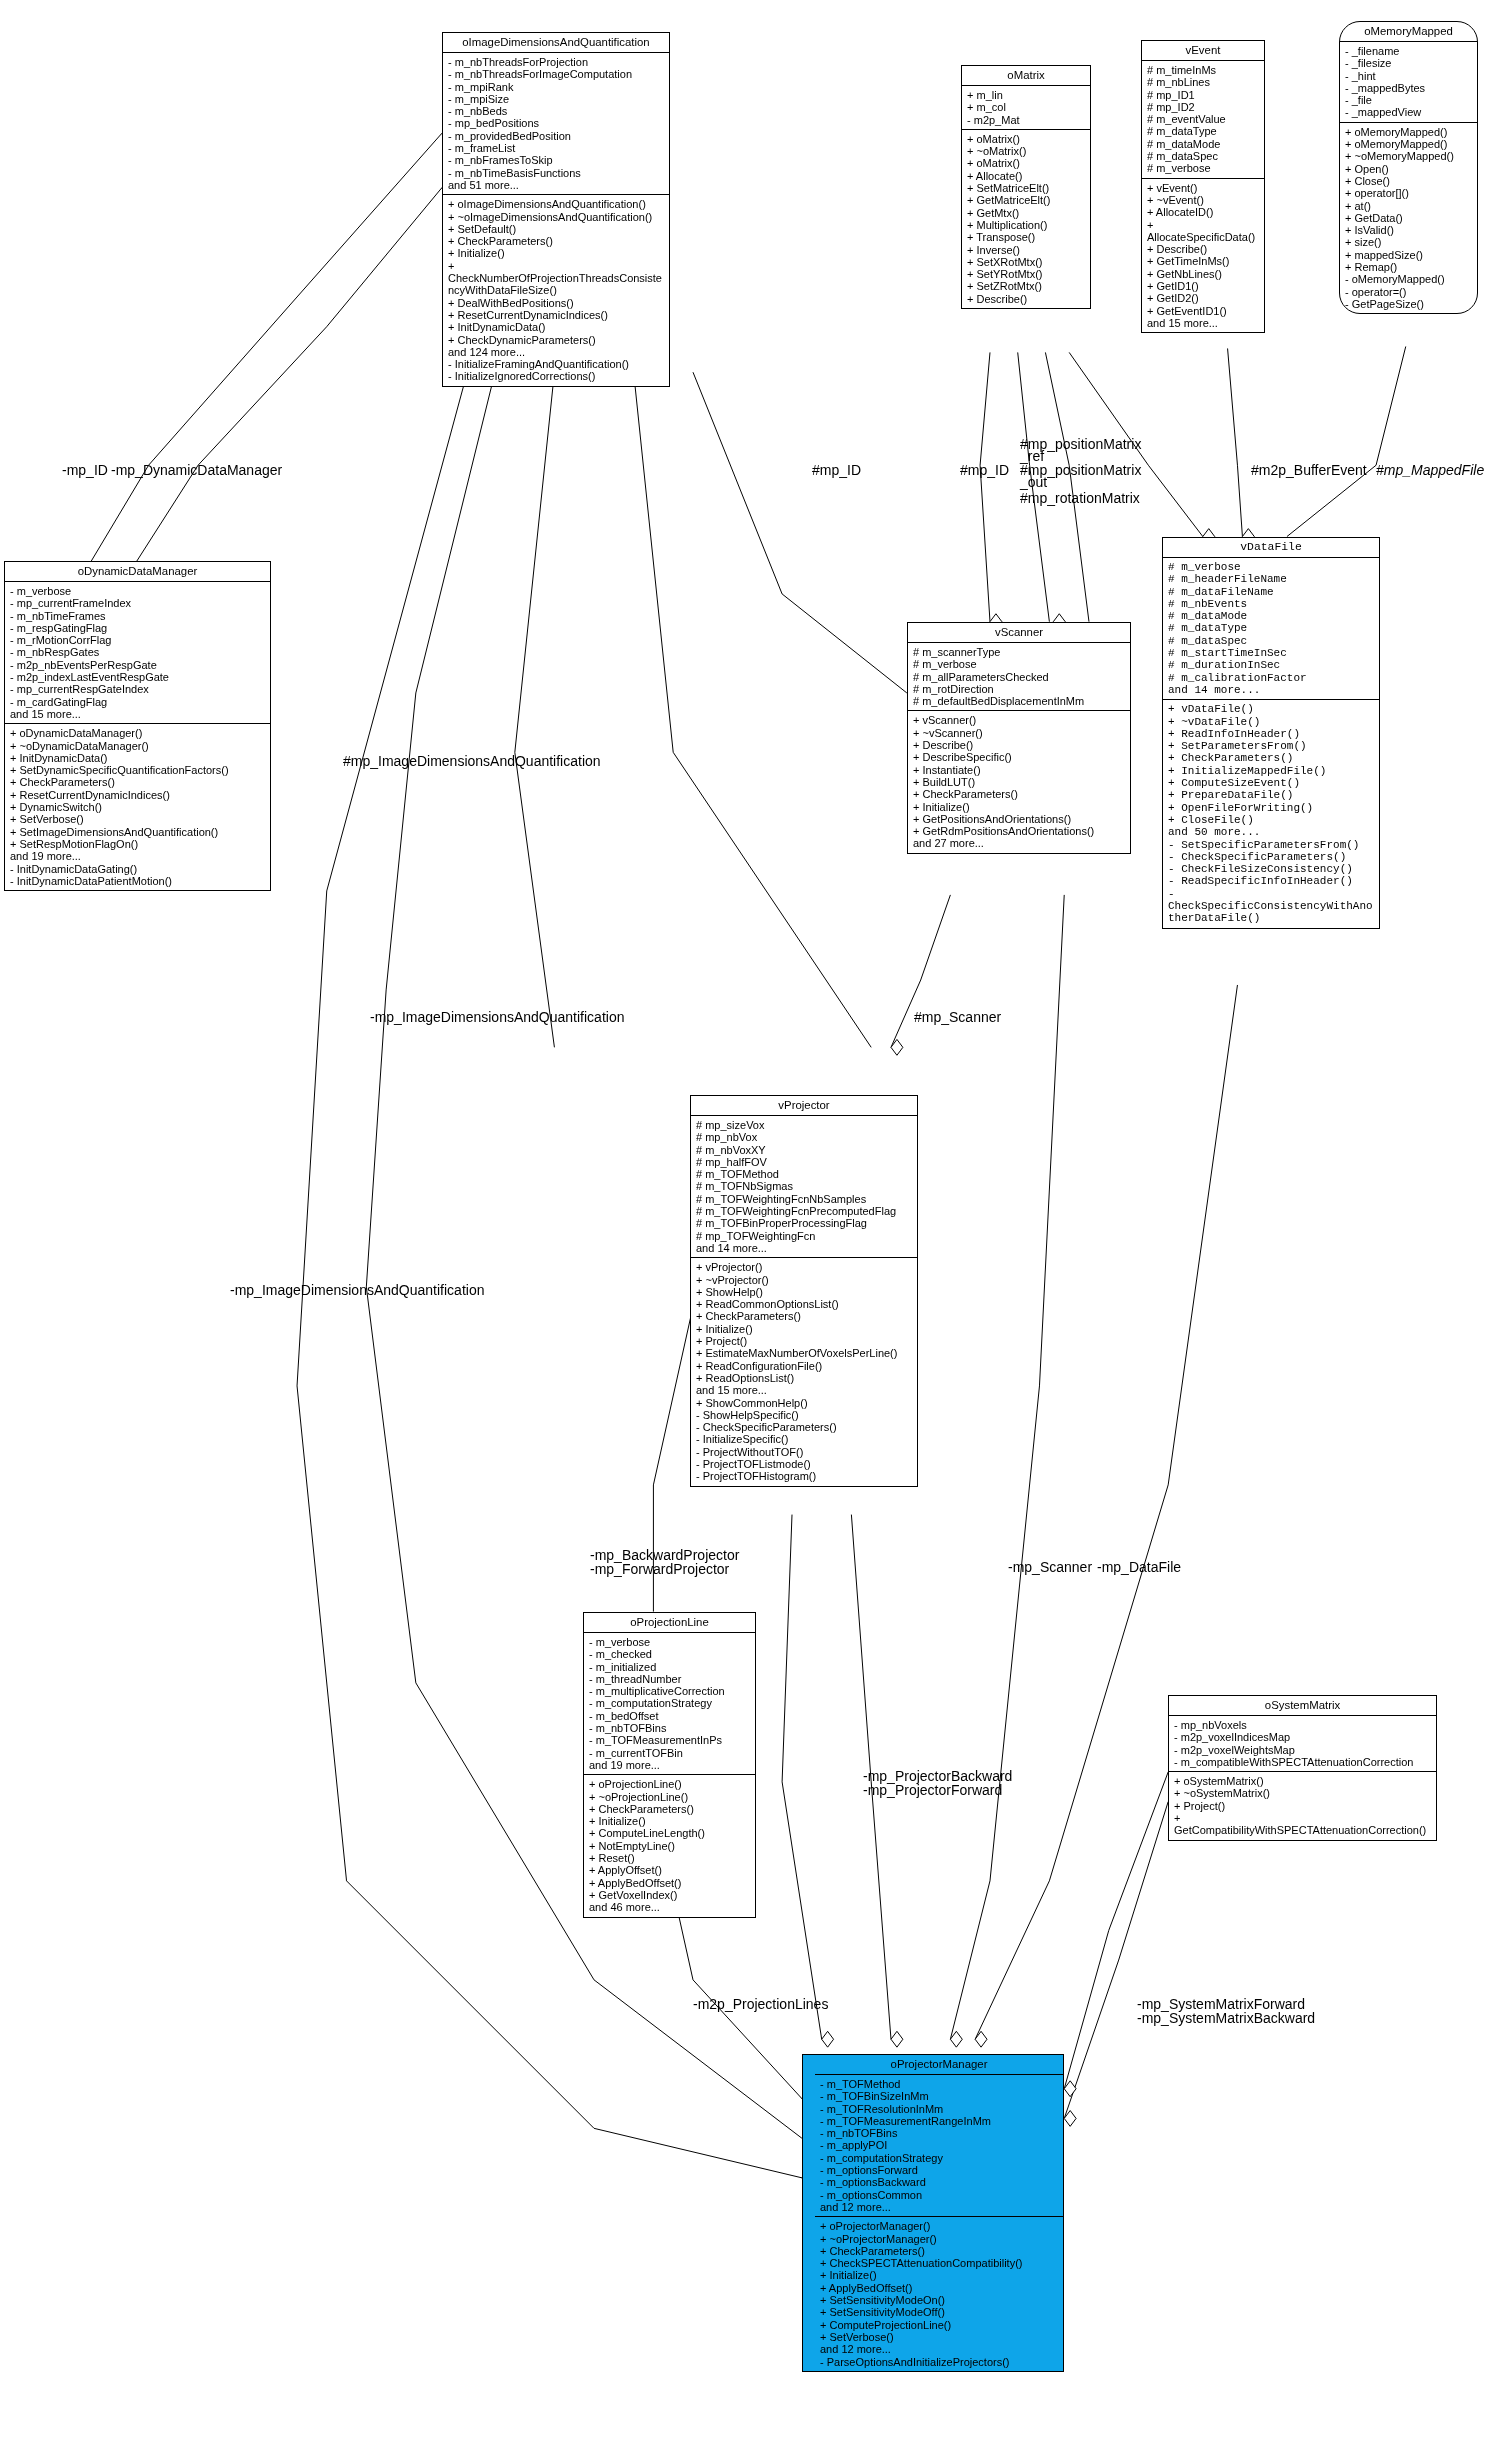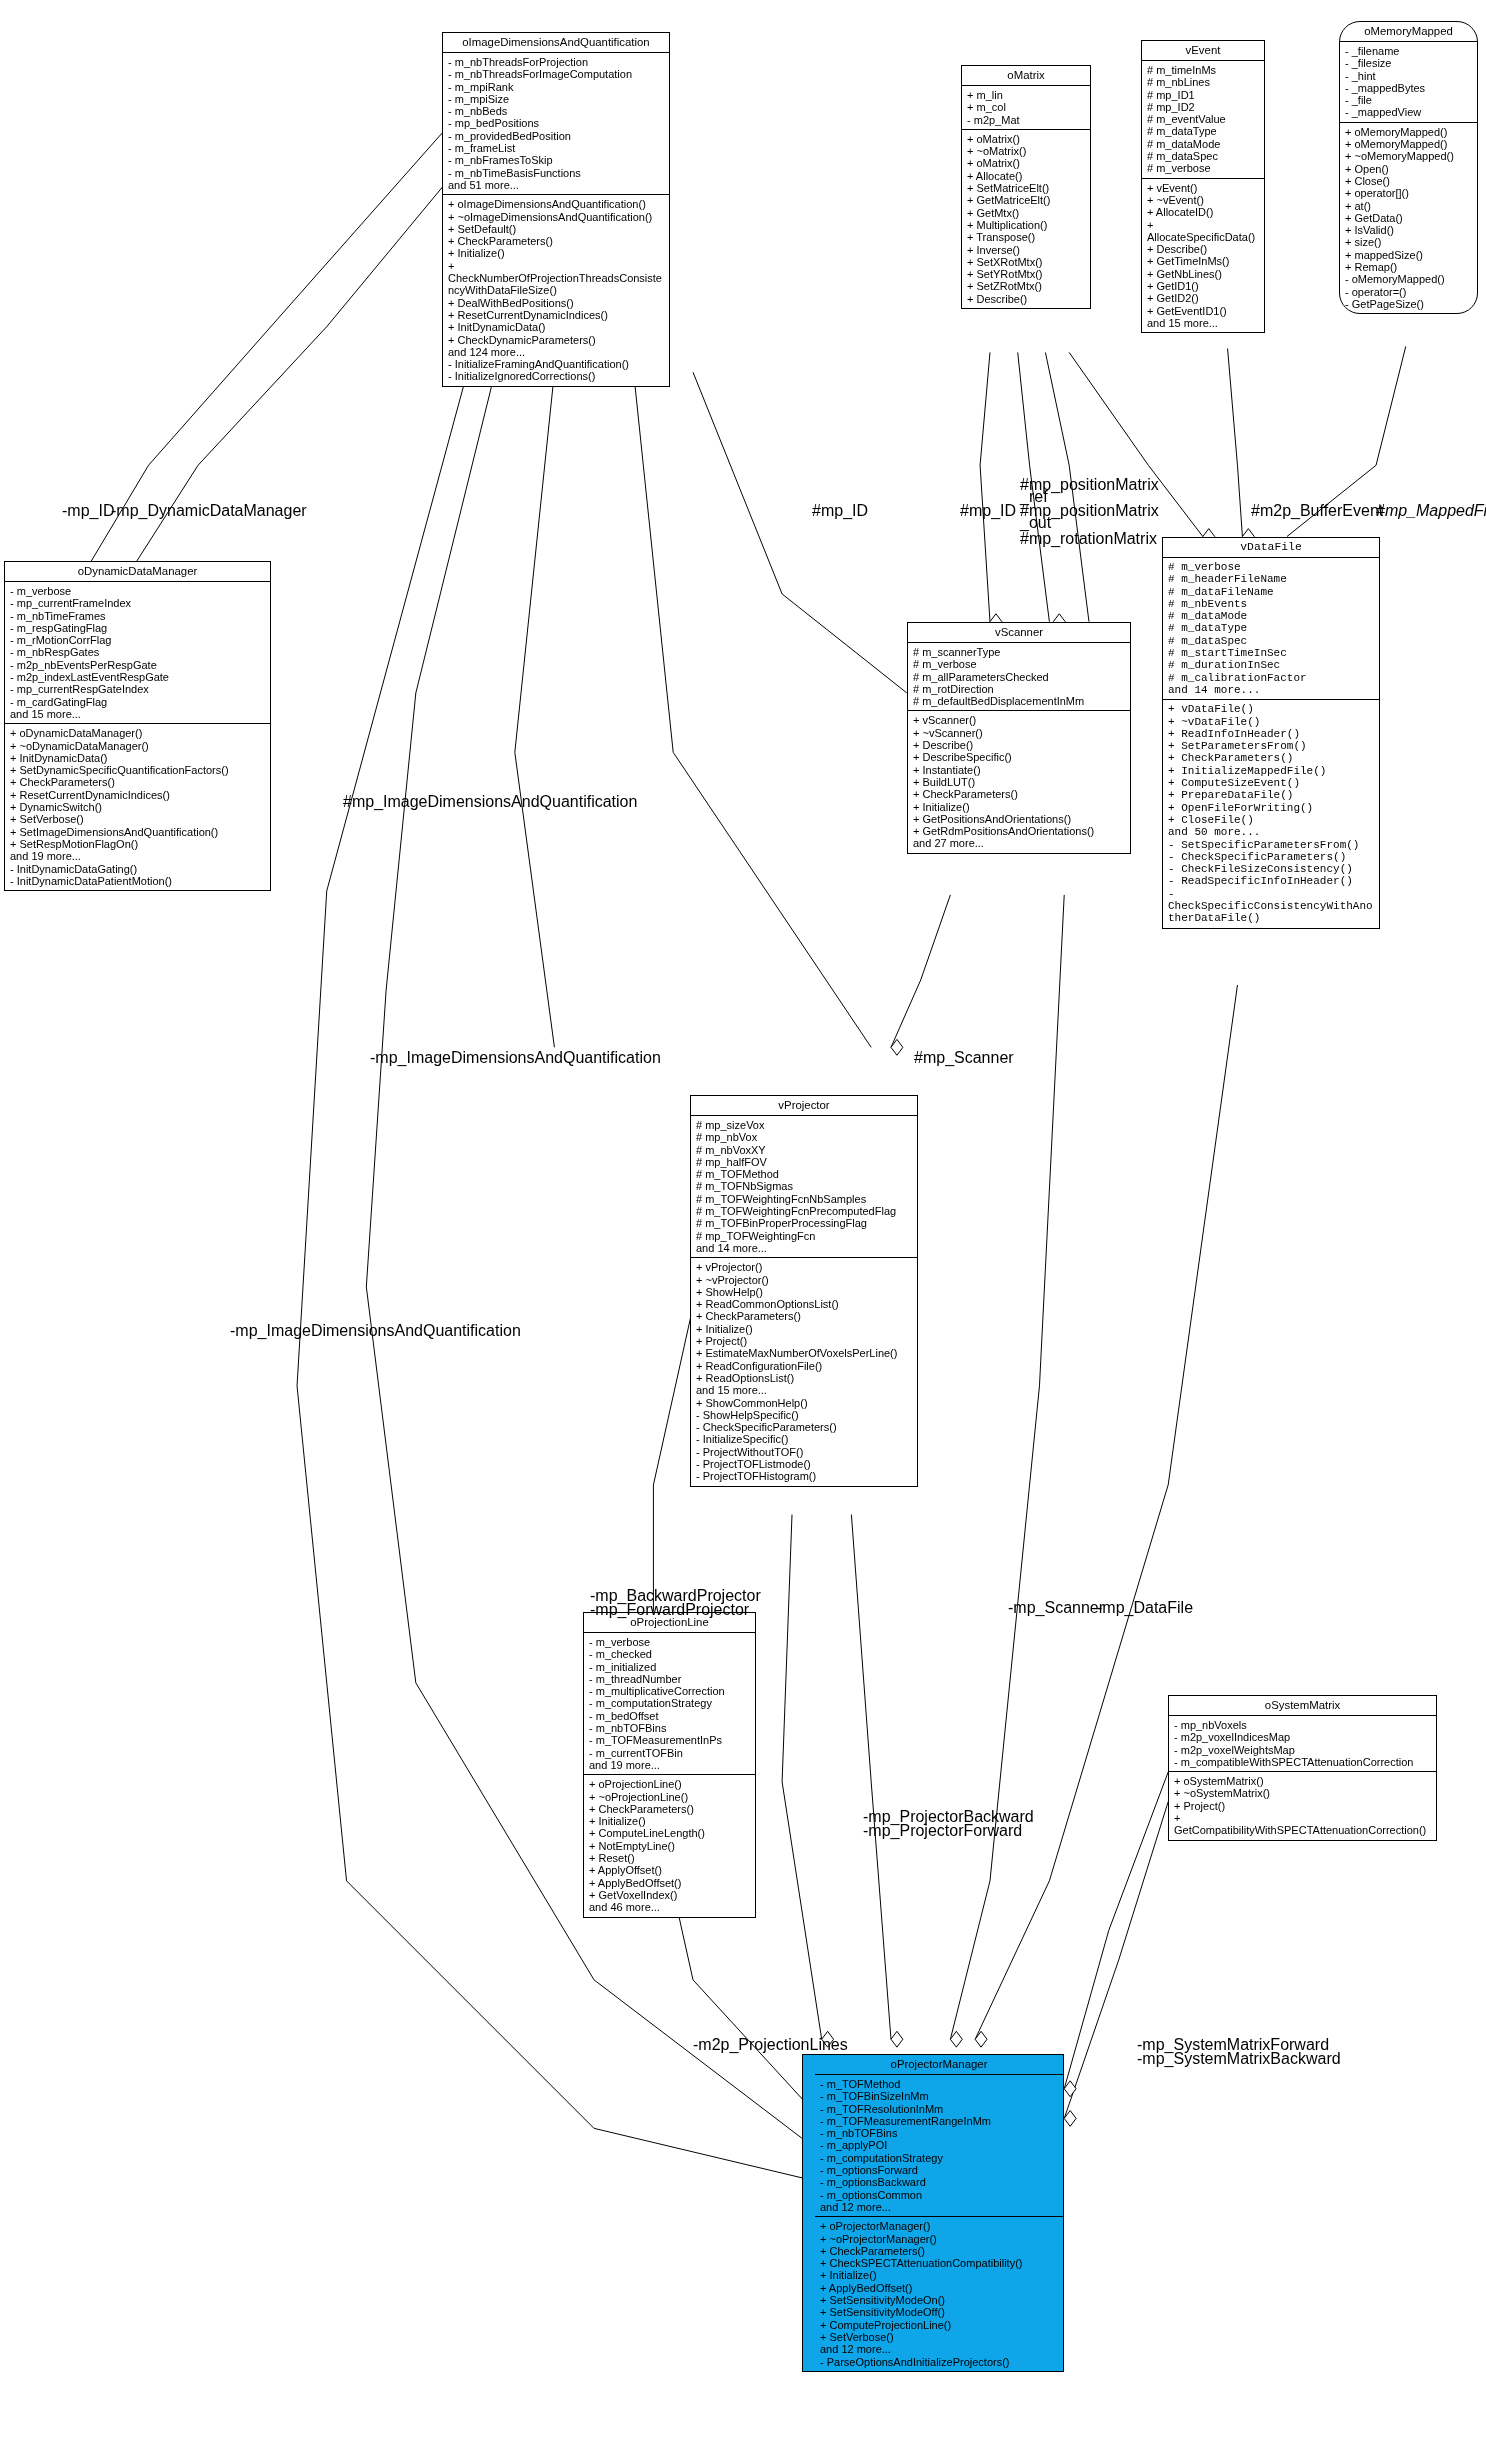--- a/index.html
+++ b/index.html
@@ -47,25 +47,24 @@
   }
   .uml-ops{
     padding:3px 4px 3px 5px;
   }
   .uml-line{
     white-space:normal;
     word-break:break-word;
   }
   .edge-label{
     position:absolute;
-    font-size:16px;
+    font-size:14px;
     line-height:11.5px;
     color:#000000;
     white-space:pre;
-    margin-top:40px;
   }
 </style>
 </head>
 <body>
 
 <div id="canvas">
 
   <svg id="edges" viewBox="0 0 1501 2481">
     <g stroke="#000000" stroke-width="1" fill="none">
 

